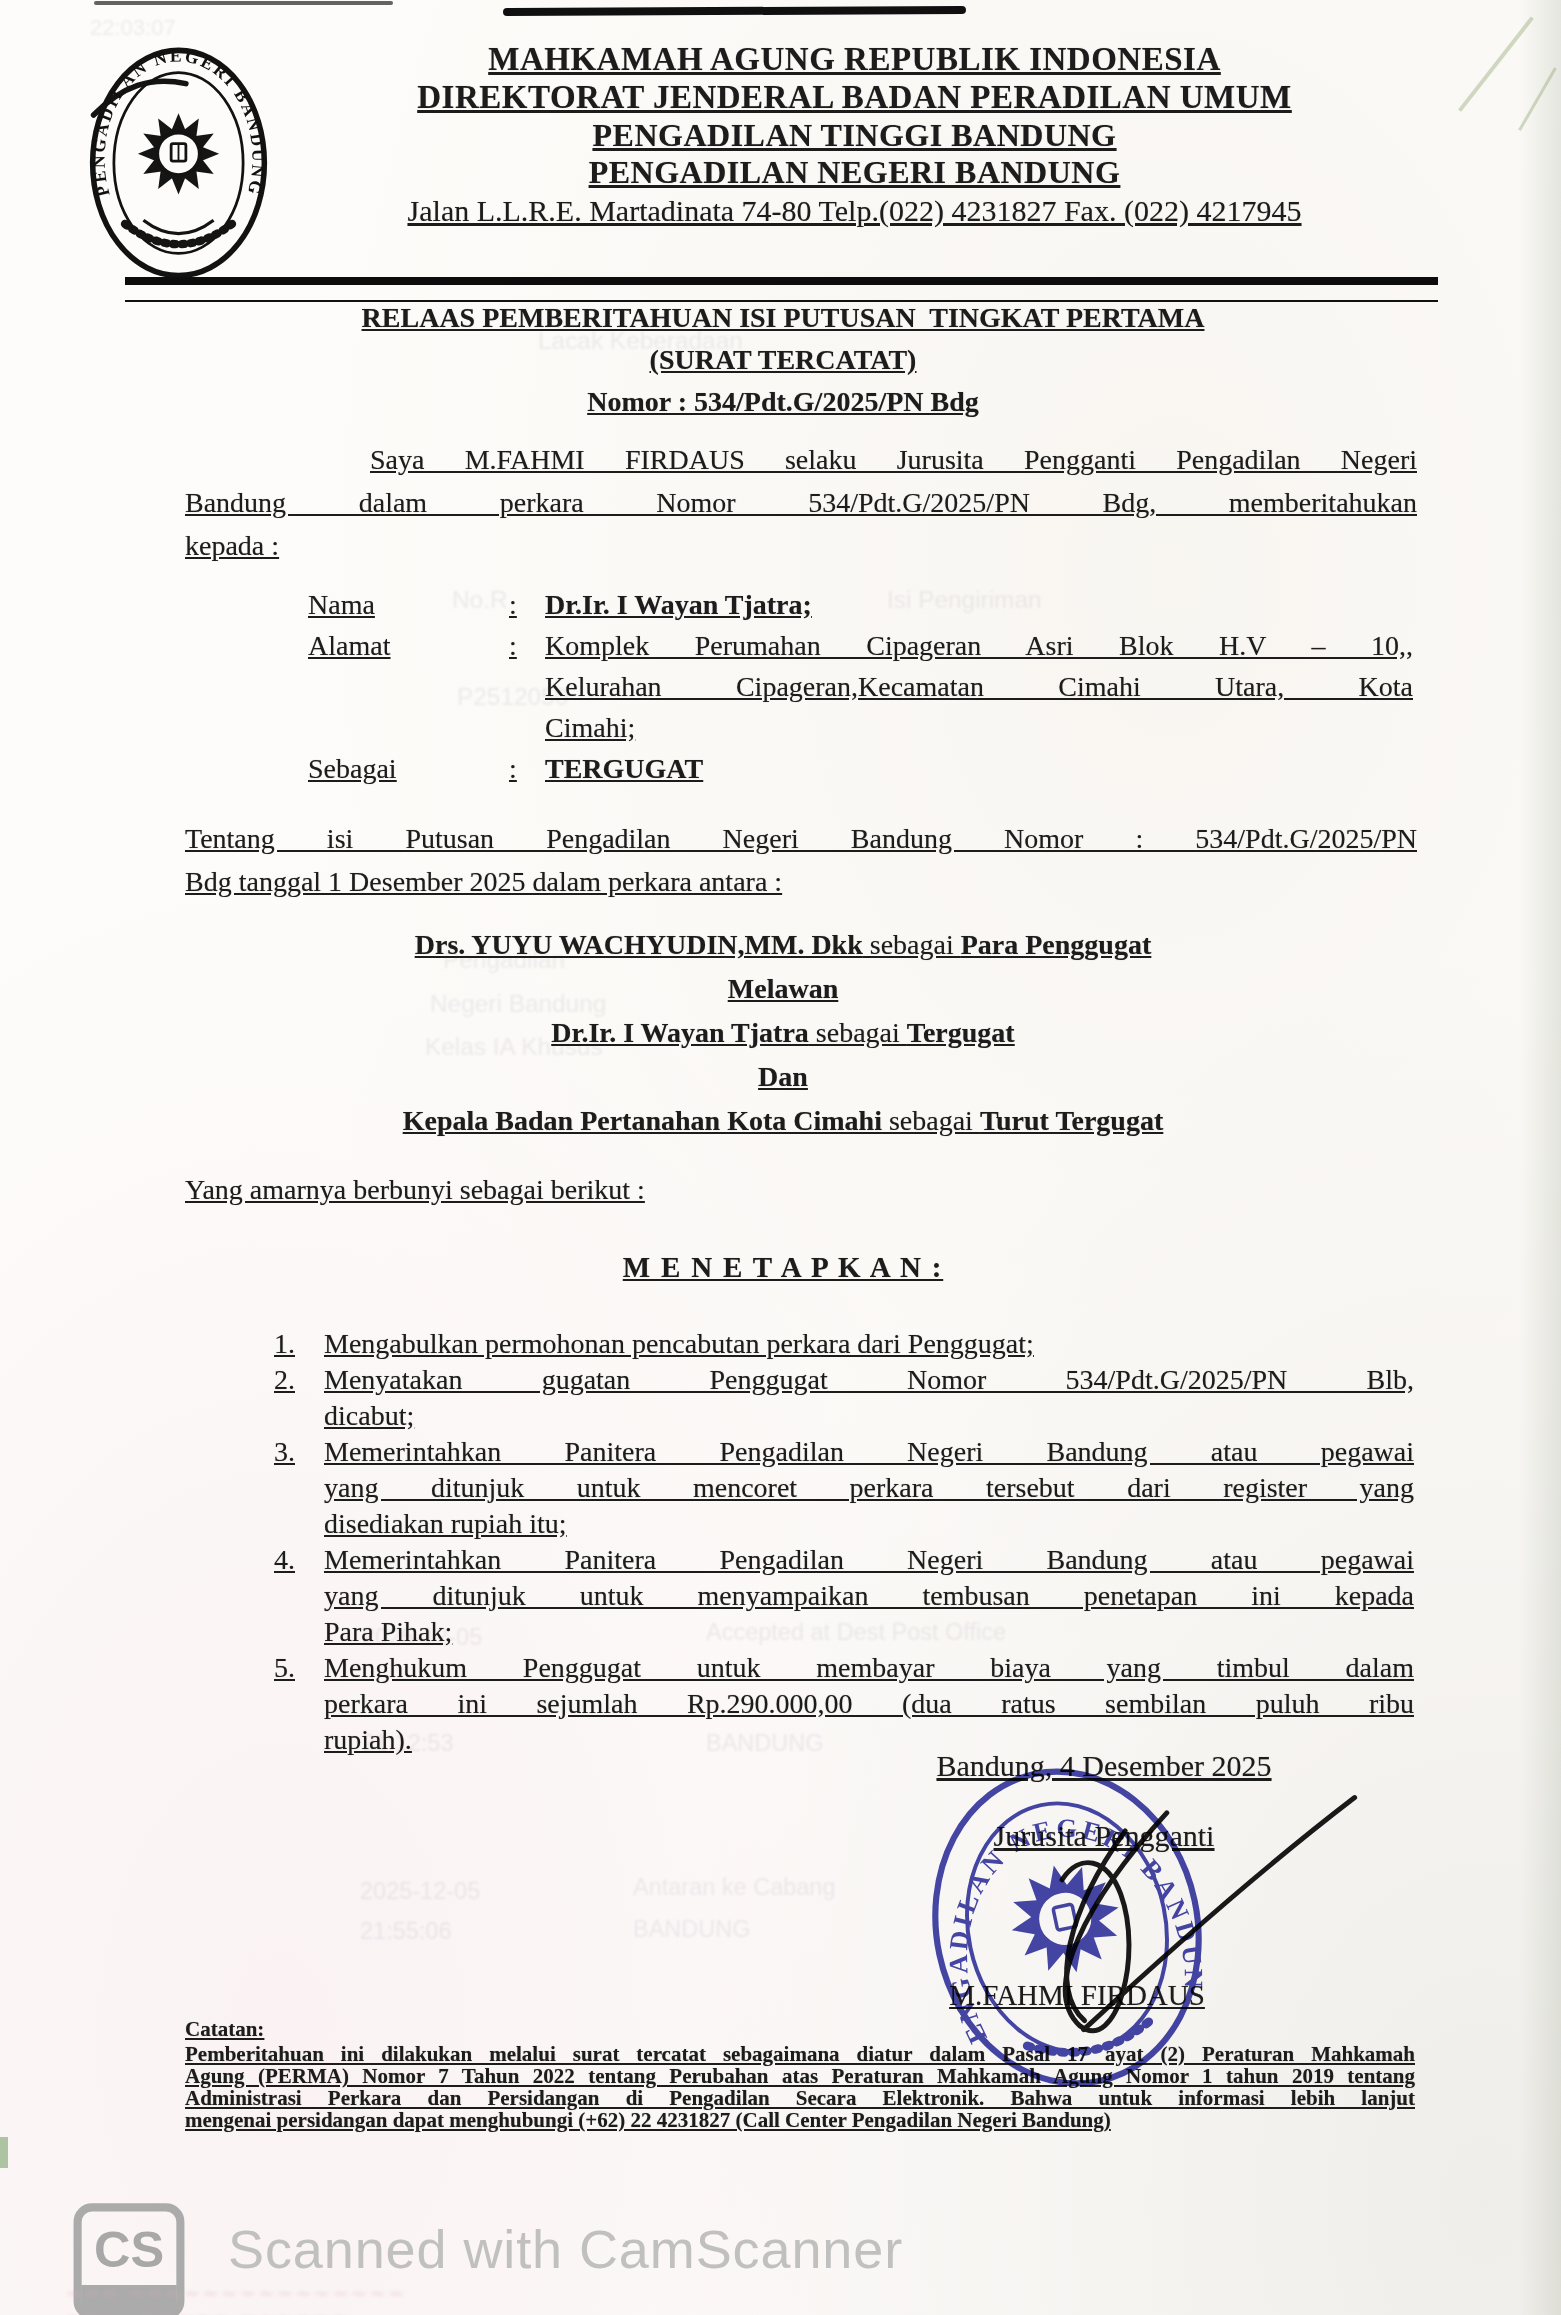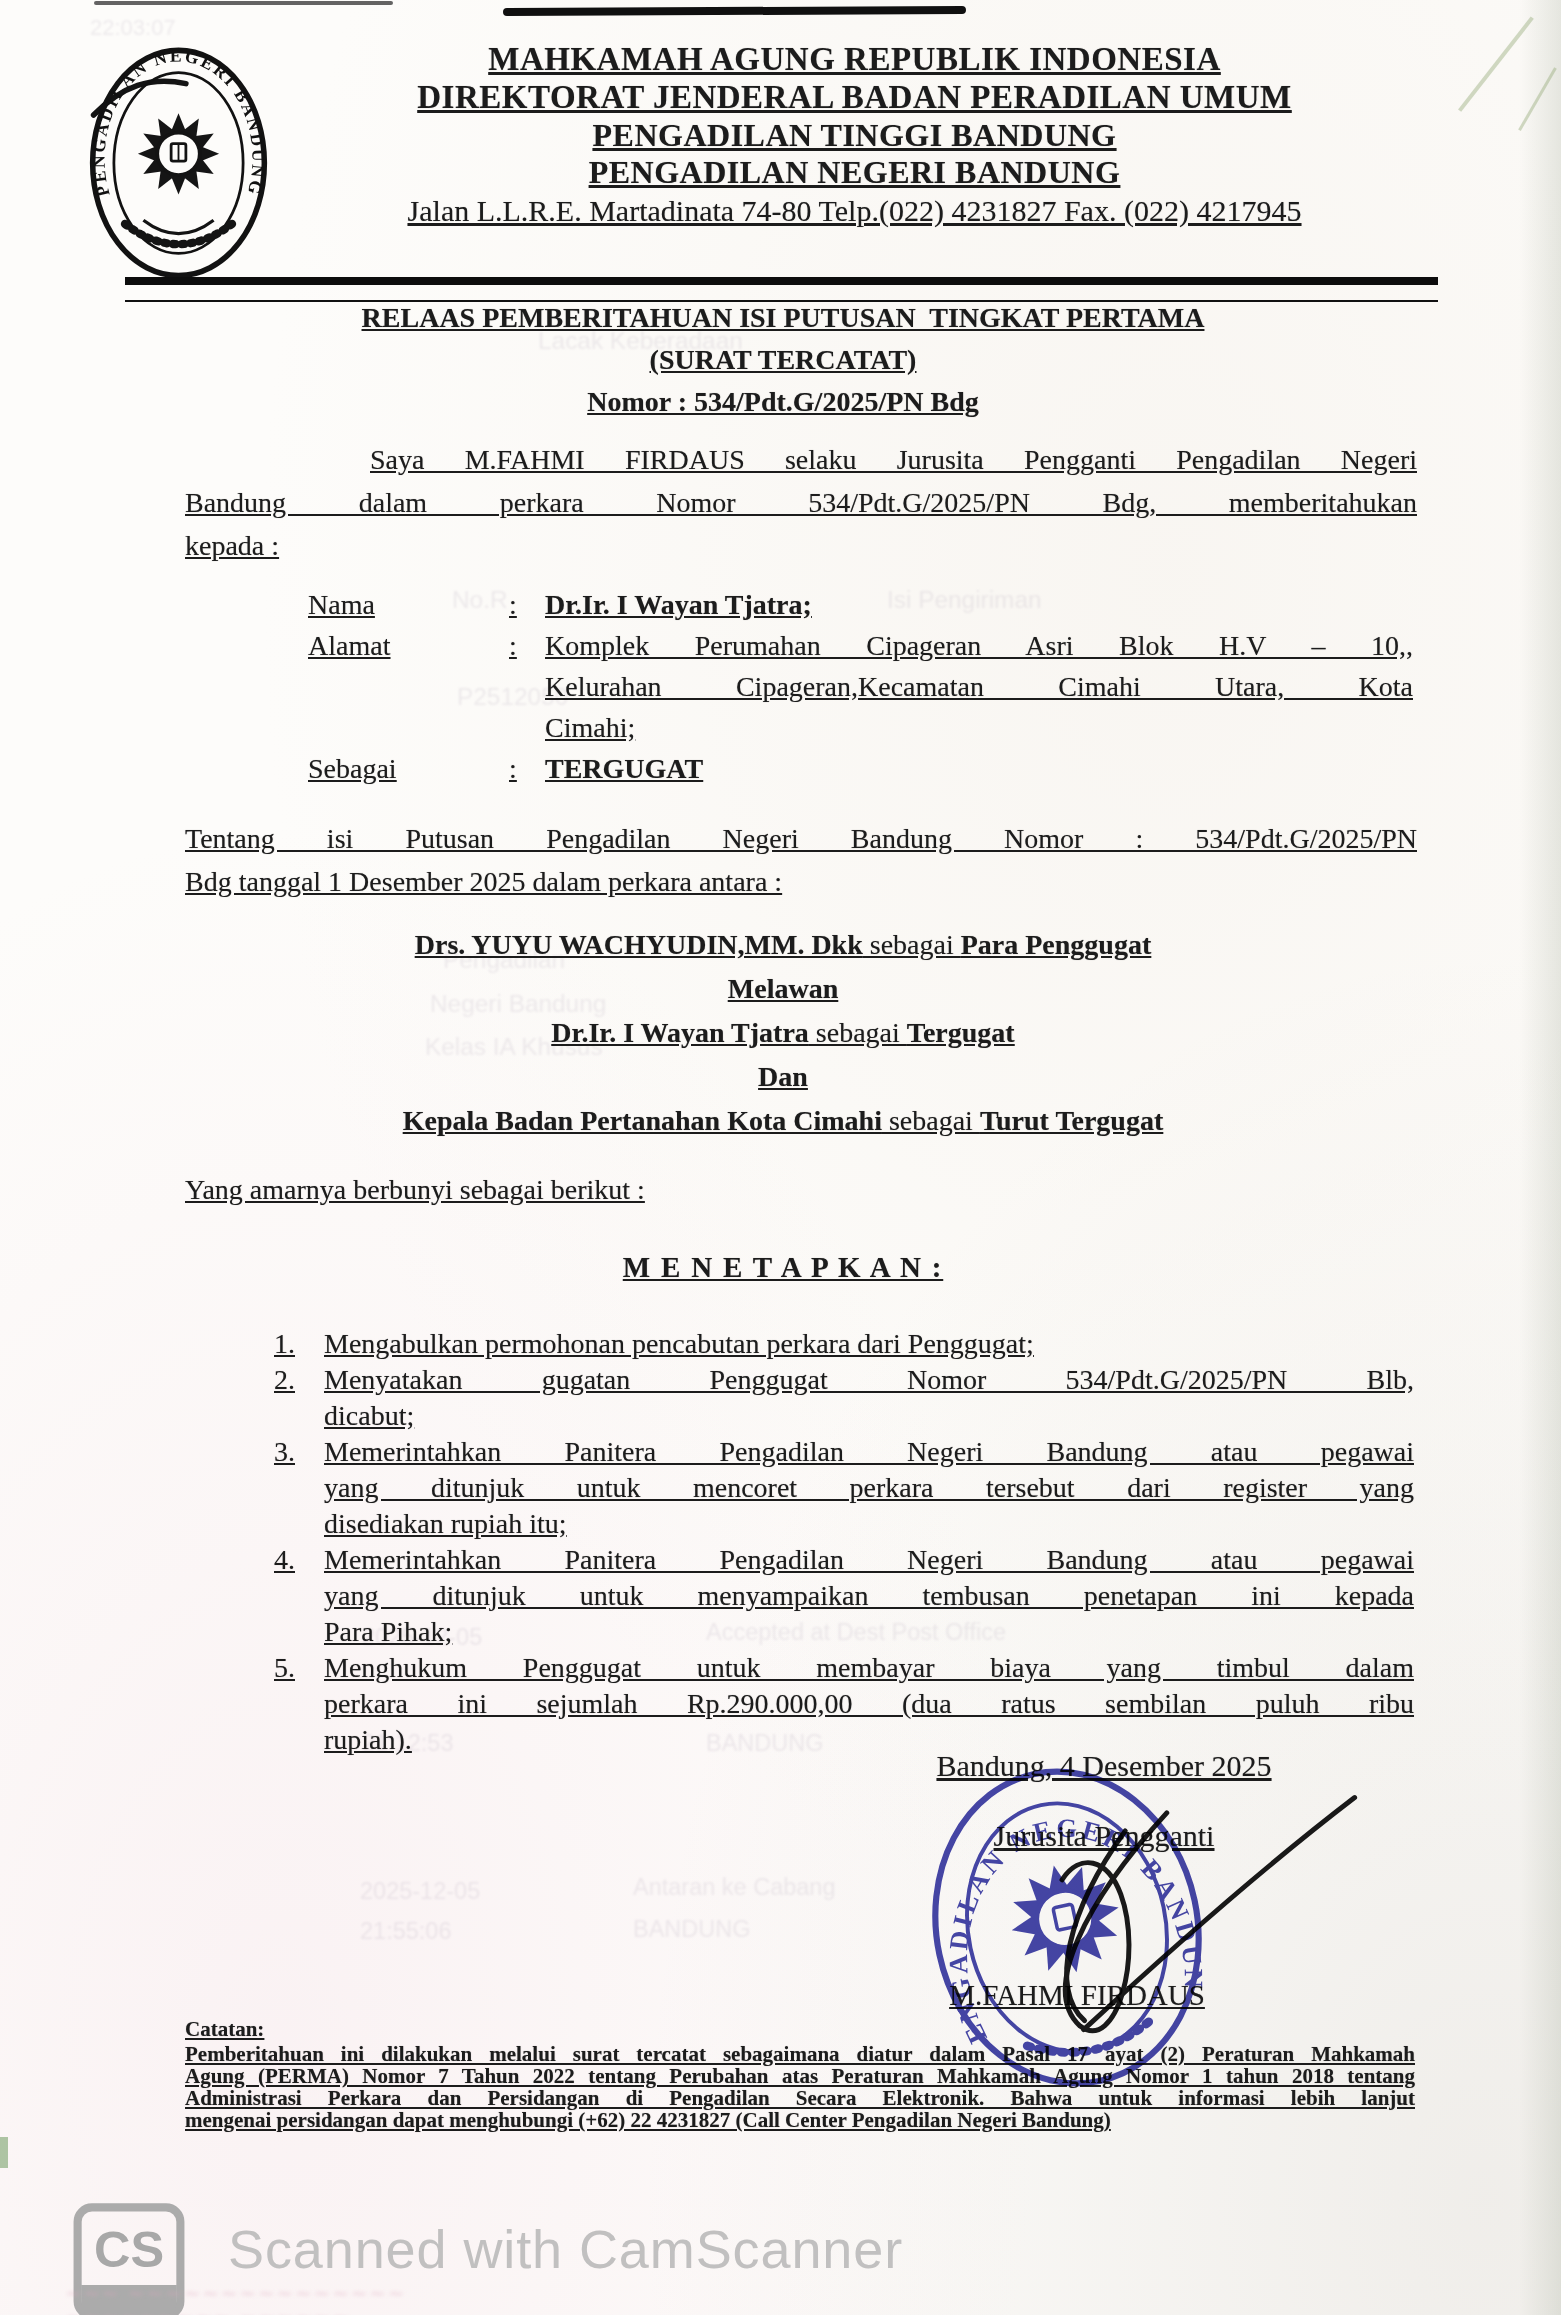--- a/index.html
+++ b/index.html
@@ -290,21 +290,21 @@
       <path d="M 232,42 C 142,140 92,238 136,278 C 176,308 206,200 181,132 C 166,92 136,86 116,116"></path>
       <path d="M 186,62 C 122,150 102,238 141,272"></path>
     </g>
   </svg>
 
   <div class="abs sig-name scan-text">M.FAHMI FIRDAUS</div>
 
   <div class="abs cat-label scan-text">Catatan:</div>
   <div class="abs catatan scan-text">
     <div class="jline">Pemberitahuan ini dilakukan melalui surat tercatat sebagaimana diatur dalam Pasal 17 ayat (2) Peraturan Mahkamah</div>
-    <div class="jline">Agung (PERMA) Nomor 7 Tahun 2022 tentang Perubahan atas Peraturan Mahkamah Agung Nomor 1 tahun 2018 tentang</div>
+    <div class="jline">Agung (PERMA) Nomor 7 Tahun 2022 tentang Perubahan atas Peraturan Mahkamah Agung Nomor 1 tahun 2019 tentang</div>
     <div class="jline">Administrasi Perkara dan Persidangan di Pengadilan Secara Elektronik.  Bahwa untuk informasi lebih lanjut</div>
     <div>mengenai persidangan dapat menghubungi (+62) 22 4231827  (Call Center Pengadilan Negeri Bandung)</div>
   </div>
 
   <svg class="abs cs-logo" viewBox="0 0 126 132">
     <rect x="6" y="6" width="114" height="120" rx="16" fill="none" stroke="#ababab" stroke-width="9"></rect>
     <text x="63" y="72" text-anchor="middle" font-size="56" font-weight="bold" fill="#a8a8a8" font-family="Liberation Sans, sans-serif">CS</text>
     <path d="M 10,92 h 106 v 18 a 16,16 0 0 1 -16,16 h -74 a 16,16 0 0 1 -16,-16 z" fill="#ababab"></path>
   </svg>
   <div class="abs cs-text">Scanned with CamScanner</div>

